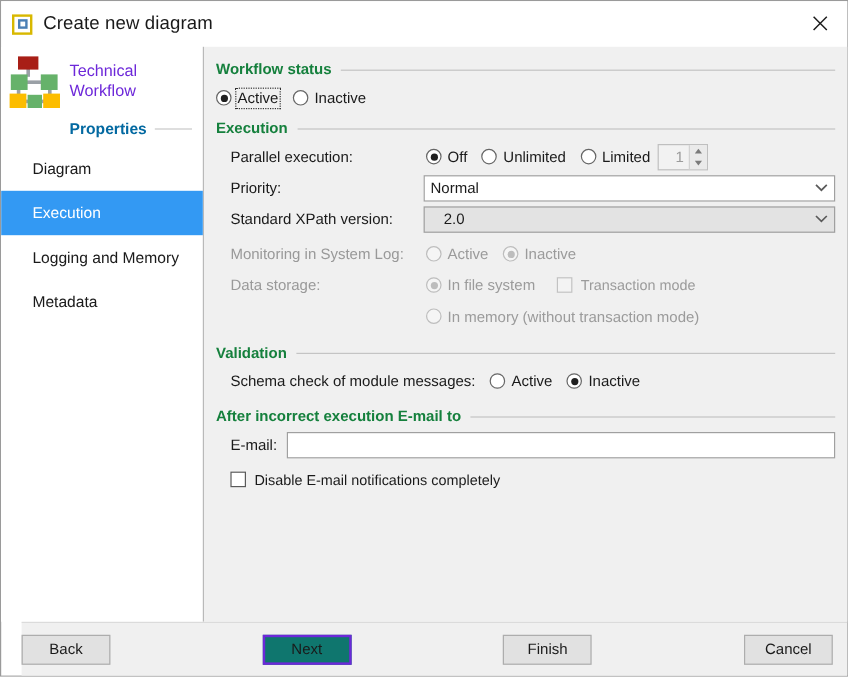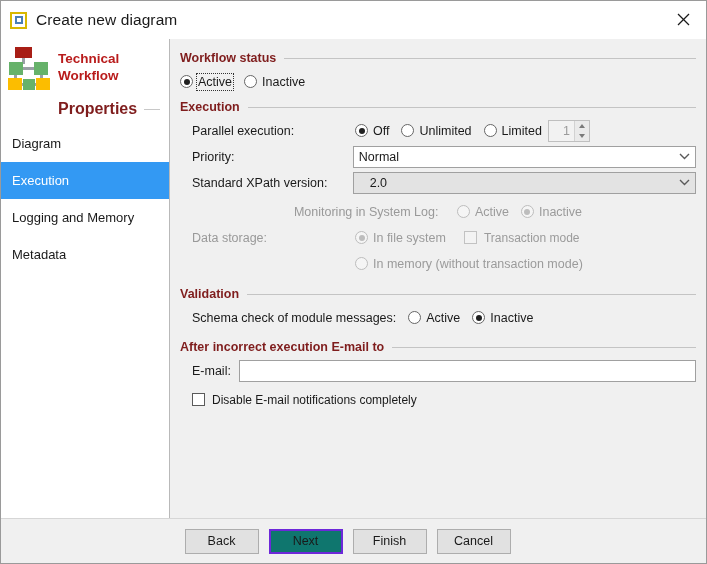--- a/index.html
+++ b/index.html
@@ -113,53 +113,53 @@
   .n-y1     { left: 0px;  top: 31px; width: 14px; height: 12px; background: #fcbd00; }
   .n-g3     { left: 15px; top: 32px; width: 12px; height: 11px; background: #66b26a; }
   .n-y2     { left: 28px; top: 31px; width: 14px; height: 12px; background: #fcbd00; }
   .ln-v1    { left: 14px; top: 10px; width: 3px;  height: 7px;  background: #9aa0a6; }
   .ln-h1    { left: 13px; top: 20px; width: 15px; height: 3px;  background: #9aa0a6; }
   .ln-v2    { left: 6px;  top: 27px; width: 3px;  height: 6px;  background: #9aa0a6; }
   .ln-v3    { left: 32px; top: 27px; width: 3px;  height: 6px;  background: #9aa0a6; }
   .ln-h2    { left: 12px; top: 36px; width: 5px;  height: 3px;  background: #9aa0a6; }
   .ln-h3    { left: 25px; top: 36px; width: 5px;  height: 3px;  background: #9aa0a6; }
   .brand-name {
-    font-weight: bold;
+    font-weight: normal;
     font-size: 13.5px;
     line-height: 17px;
-    color: #b91c1c;
+    color: #6d28d9;
     padding-top: 3px;
   }
   .props-head {
     display: flex;
     align-items: center;
     padding: 6px 9px 0 9px;
     margin-top: 3px;
   }
   .props-head .lbl {
     font-weight: bold;
-    font-size: 16px;
-    color: #7f1d1d;
+    font-size: 13px;
+    color: #0369a1;
     white-space: nowrap;
     padding-left: 48px;
   }
   .props-head .rule {
     flex: 1 1 auto;
     height: 1px;
     background: #c8c8c8;
     margin-left: 7px;
   }
   .nav {
     margin-top: 7px;
   }
   .nav-item {
     height: 37px;
     display: flex;
     align-items: center;
-    padding-left: 11px;
+    padding-left: 26px;
     font-size: 13px;
     color: #1a1a1a;
     cursor: default;
     box-sizing: border-box;
   }
   .nav-item.selected {
     background: #3399f3;
     color: #ffffff;
   }
 
@@ -175,21 +175,21 @@
 
   .section-head {
     display: flex;
     align-items: center;
     margin-top: 2px;
     margin-bottom: 4px;
   }
   .section-head .lbl {
     font-weight: bold;
     font-size: 12.5px;
-    color: #7f1d1d;
+    color: #15803d;
     white-space: nowrap;
   }
   .section-head .rule {
     flex: 1 1 auto;
     height: 1px;
     background: #c4c4c4;
     margin-left: 8px;
   }
   .section-head.with-check .lbl { margin-left: 6px; }
 
@@ -349,24 +349,25 @@
   }
 
   
   .footer {
     flex: 0 0 45px;
     height: 45px;
     background: #f0f0f0;
     border-top: 1px solid #d6d6d6;
     display: flex;
     align-items: center;
-    justify-content: center;
+    justify-content: space-between;
     padding-right: 12px;
     gap: 10px;
     box-sizing: border-box;
+    margin-left: 17px;
   }
   .btn {
     width: 74px;
     height: 25px;
     box-sizing: border-box;
     border: 1px solid #adadad;
     background: #e1e1e1;
     font-size: 12.5px;
     color: #1a1a1a;
     font-family: "Liberation Sans", sans-serif;
@@ -510,21 +511,21 @@
           <span>2.0</span>
           <span class="arrow">
             <svg width="11" height="7" viewBox="0 0 11 7">
                 <polyline points="1,1 5.5,5.5 10,1" fill="none" stroke="#5a5a5a" stroke-width="1.4"></polyline>
               </svg>
           </span>
         </span>
       </div>
 
 
-      <div class="row" style="margin-top:4px;justify-content:center;">
+      <div class="row" style="margin-top:4px;">
         <span class="rlabel indent disabled" style="width:163px;">Monitoring in System Log:</span>
         <span class="radio dis">
           <span class="dot"></span>
           <span class="rtxt">Active</span>
         </span>
         <span class="radio dis checked">
           <span class="dot"></span>
           <span class="rtxt">Inactive</span>
         </span>
       </div>

